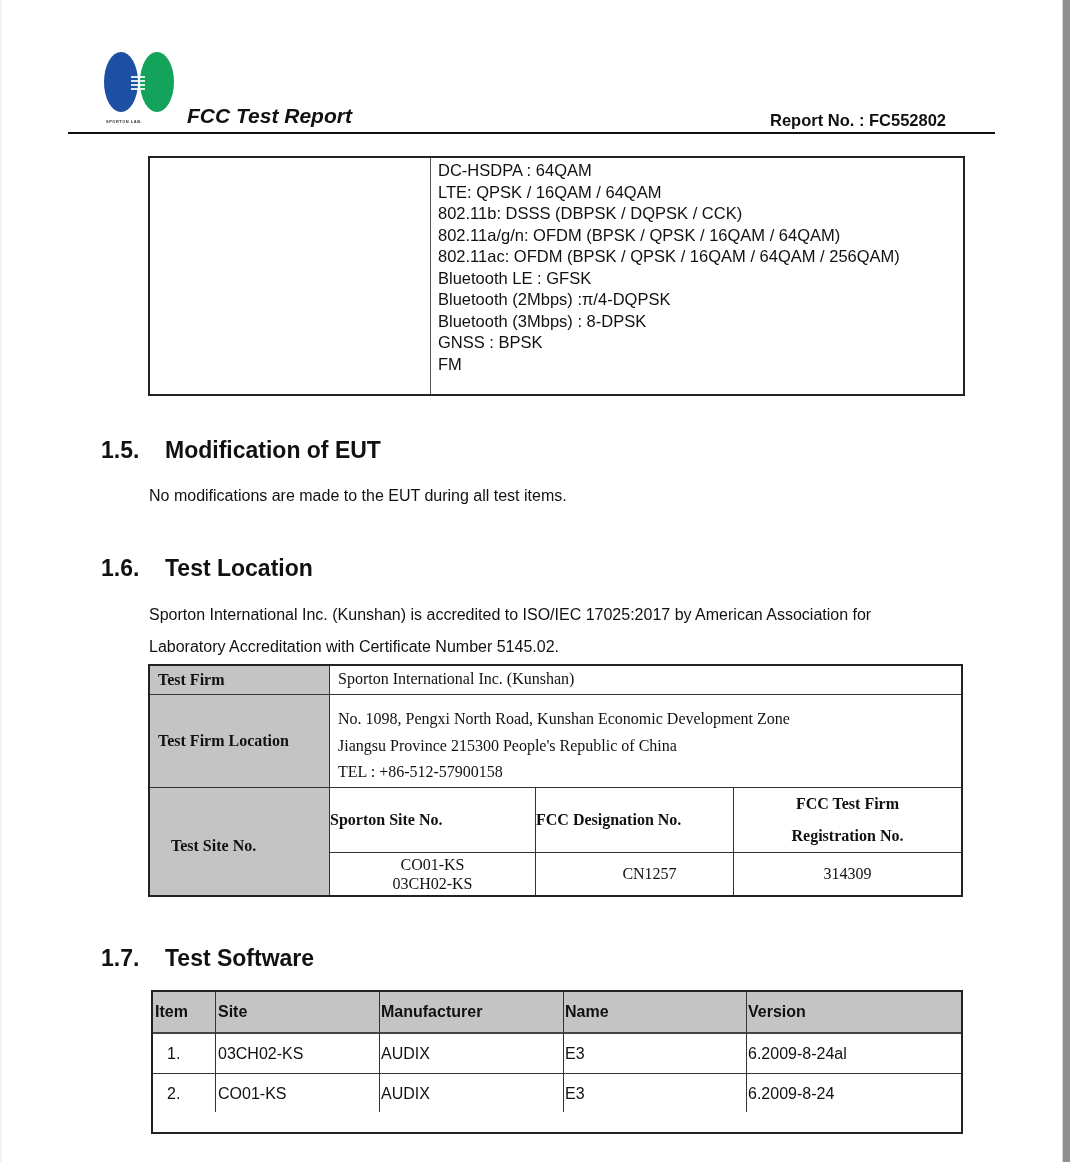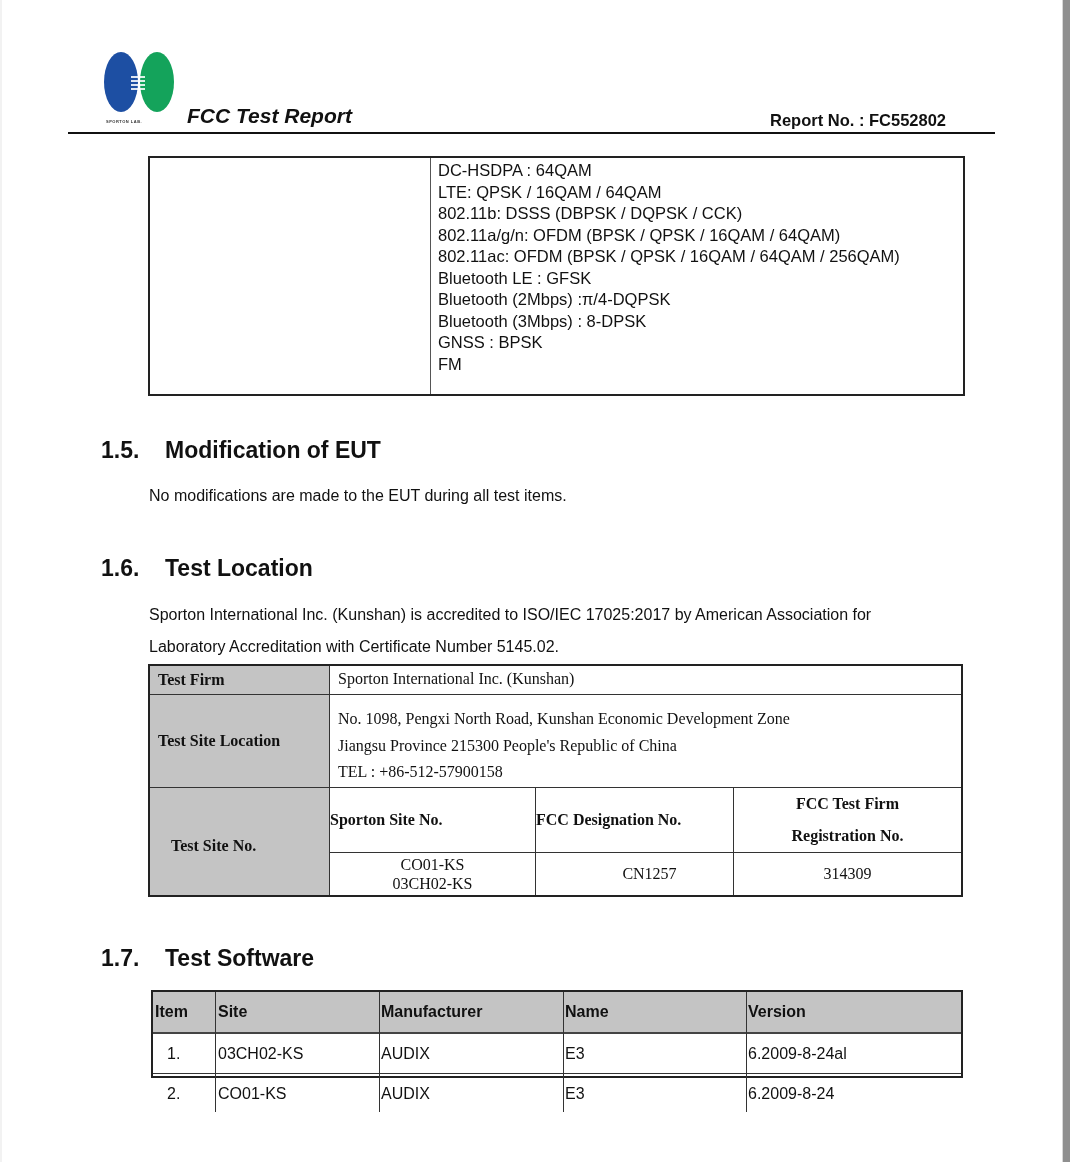--- a/index.html
+++ b/index.html
@@ -33,21 +33,21 @@
     .cell { position:absolute; box-sizing:border-box; }
     .gray { background:#c4c4c4; }
     .loc-label { font-size:16px; font-weight:bold; color:#111; padding-left:8px; display:flex; align-items:center; }
     .loc-value { font-size:16px; color:#111; padding-left:8px; }
     .hline { position:absolute; height:1px; background:#333; }
     .vline { position:absolute; width:1px; background:#333; }
     .center-bold { font-size:16px; font-weight:bold; color:#111; display:flex; align-items:center; justify-content:space-between; text-align:center; }
     .center-text { font-size:16px; color:#111; display:flex; align-items:center; justify-content:center; text-align:center; }
 
     
-    .sw-table { position:absolute; left:151px; top:990px; width:812px; height:88px; border:2px solid #222; box-sizing:border-box; }
+    .sw-table { position:absolute; left:151px; top:990px; width:812px; height:144px; border:2px solid #222; box-sizing:border-box; }
     .sw-head { position:absolute; left:0; top:0; width:100%; height:42px; background:#c4c4c4; border-bottom:2px solid #444; box-sizing:border-box; }
     .sw-th { position:absolute; top:0; height:40px; font-size:16px; font-weight:bold; color:#111; display:flex; align-items:center; }
     .sw-td { position:absolute; height:40px; font-size:16px; color:#111; display:flex; align-items:center; }
   </style>
 </head>
 <body>
 
 <div class="left-edge"></div>
 <div class="right-strip"></div>
 
@@ -90,21 +90,21 @@
 
 <div class="loc-table">
 
   <div class="cell gray" style="left:0; top:0; width:179px; height:229px;"></div>
   <div class="vline" style="left:179px; top:0; height:229px;"></div>
 
   <div class="cell loc-label" style="left:0; top:0; width:179px; height:28px;">Test Firm</div>
   <div class="cell loc-value" style="left:180px; top:4px; width:630px;">Sporton International Inc. (Kunshan)</div>
   <div class="hline" style="left:0; top:28px; width:811px;"></div>
 
-  <div class="cell loc-label" style="left:0; top:29px; width:179px; height:92px;">Test Site Location</div>
+  <div class="cell loc-label" style="left:0; top:29px; width:179px; height:92px;">Test Firm Location</div>
   <div class="cell loc-value" style="left:180px; top:40px; width:630px; line-height:26.5px;">
     <div>No. 1098, Pengxi North Road, Kunshan Economic Development Zone</div>
     <div>Jiangsu Province 215300 People's Republic of China</div>
     <div>TEL : +86-512-57900158</div>
   </div>
   <div class="hline" style="left:0; top:121px; width:811px;"></div>
 
   <div class="cell loc-label" style="left:13px; top:122px; width:179px; height:107px; padding-top:8px;">Test Site No.</div>
   <div class="vline" style="left:385px; top:122px; height:107px;"></div>
   <div class="vline" style="left:583px; top:122px; height:107px;"></div>

